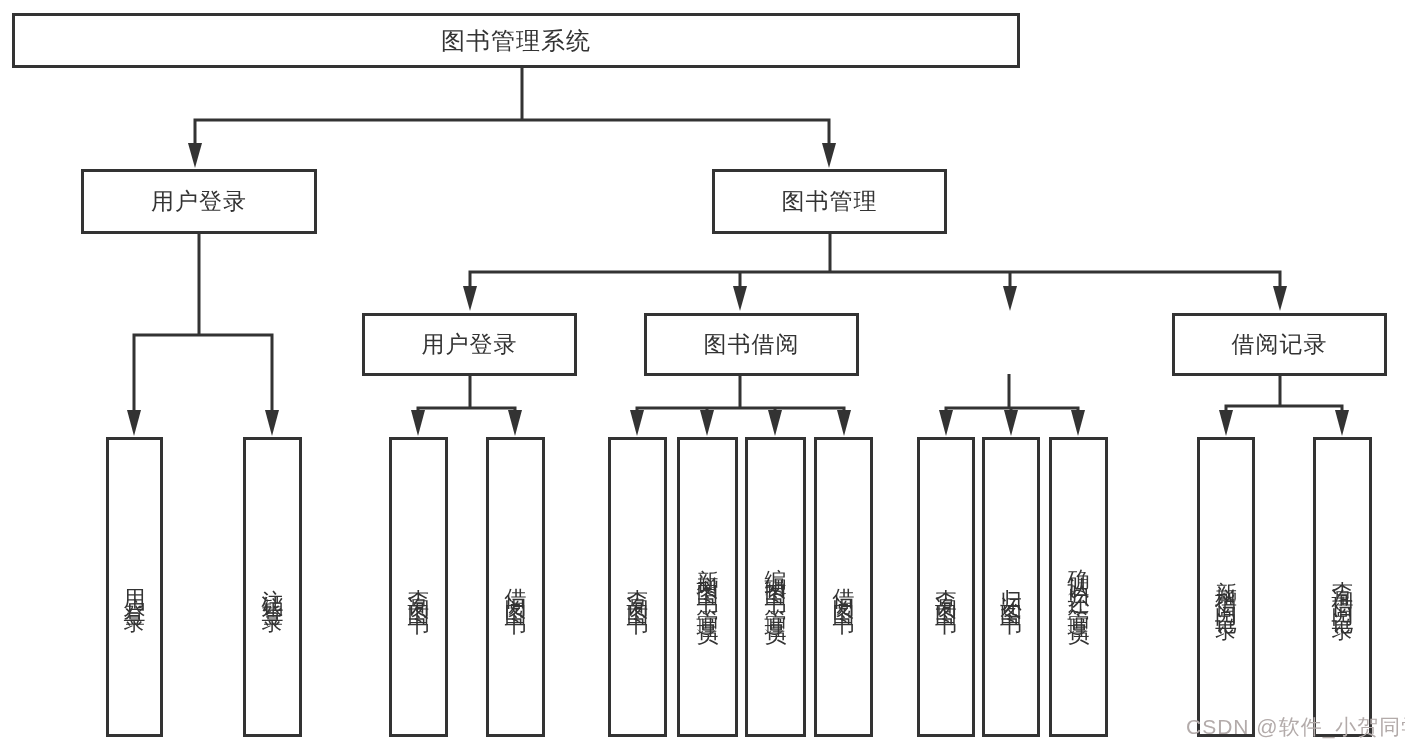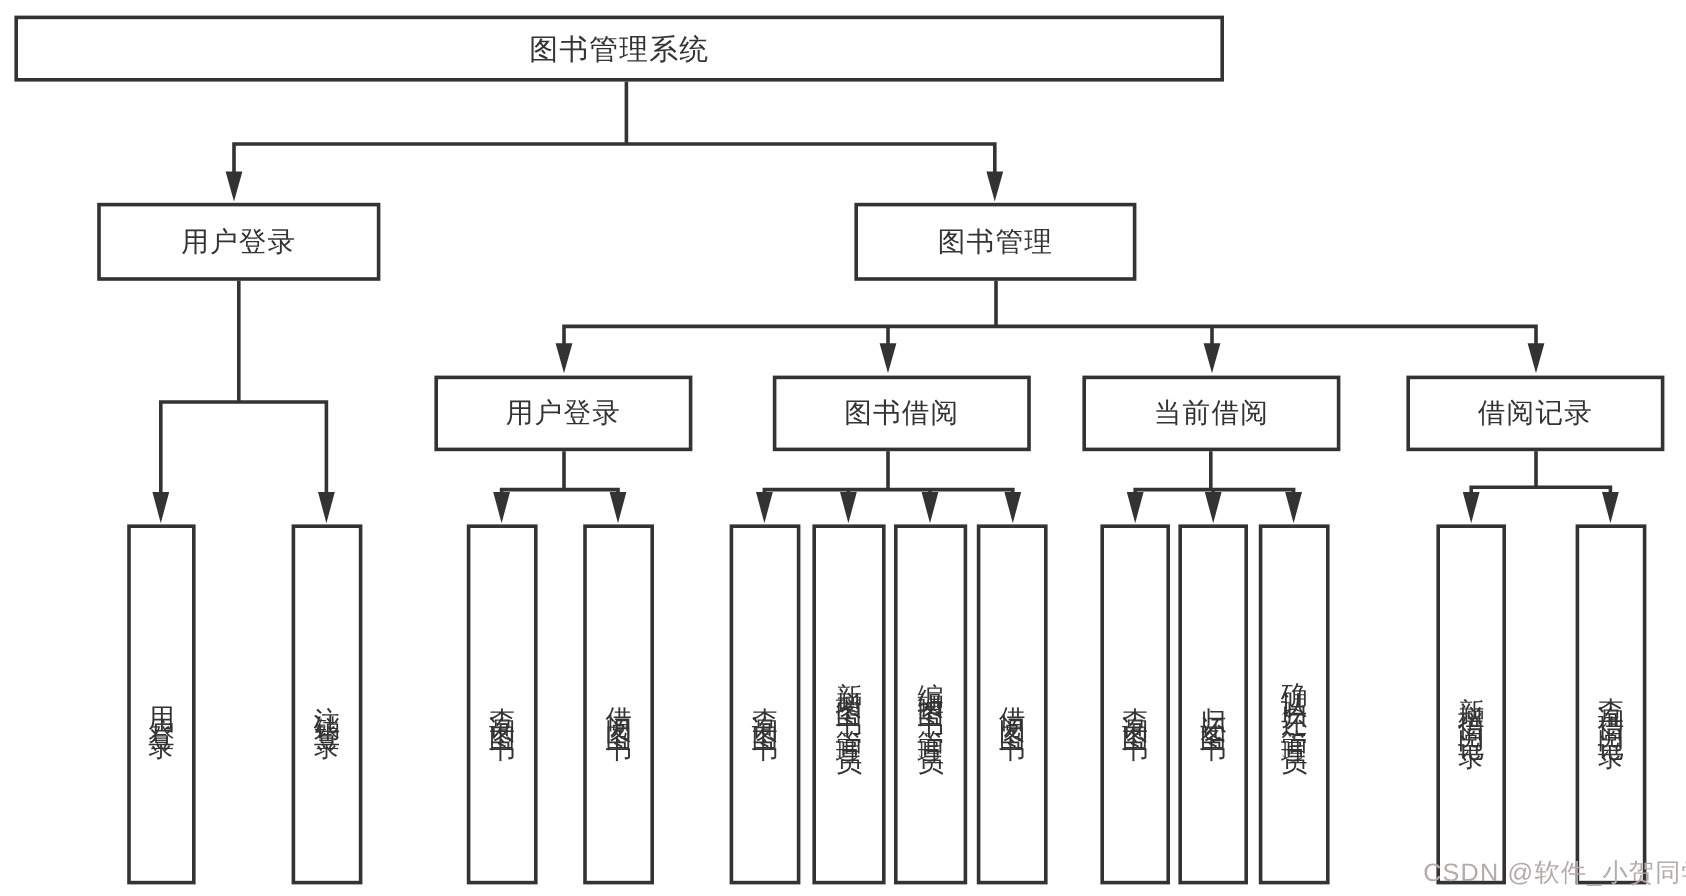--- a/index.html
+++ b/index.html
@@ -140,23 +140,20 @@
   <div class="node hbox" style="left:712px; top:169px; width:235px; height:65px;">
     <span>图书管理</span>
   </div>
 
   <div class="node hbox" style="left:362px; top:313px; width:215px; height:63px;">
     <span>用户登录</span>
   </div>
   <div class="node hbox" style="left:632px; top:313px; width:215px; height:63px;margin-left:12px;">
     <span>图书借阅</span>
   </div>
-  <div class="node hbox" style="left:902px; top:313px; width:215px; height:63px;">
-    <span>当前借阅</span>
-  </div>
   <div class="node hbox" style="left:1172px; top:313px; width:215px; height:63px;">
     <span>借阅记录</span>
   </div>
 
   <div class="node leaf" style="left:106px; top:437px; width:57px; height:300px;">
     <span class="vtext">用户登录</span>
   </div>
   <div class="node leaf" style="left:243px; top:437px; width:59px; height:300px;">
     <span class="vtext">注销登录</span>
   </div>

